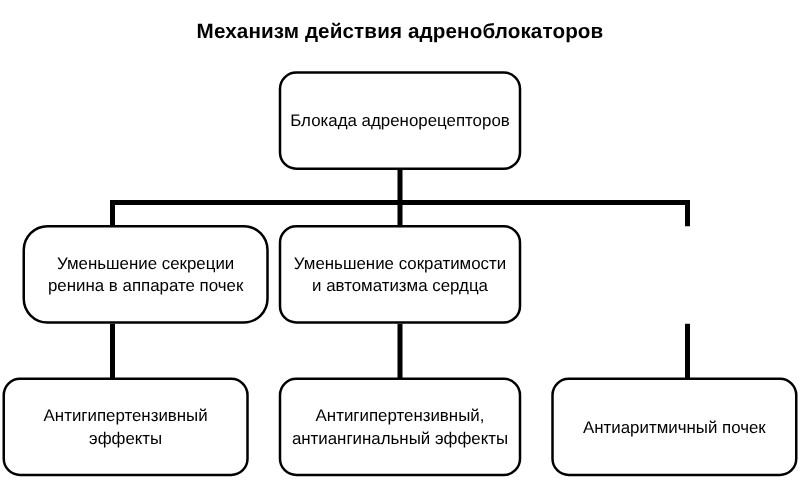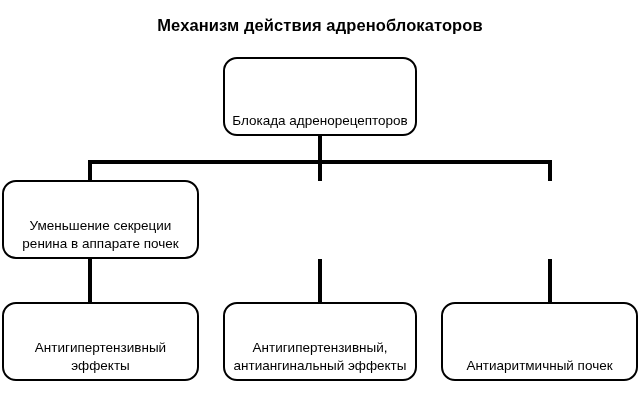--- a/index.html
+++ b/index.html
@@ -29,21 +29,21 @@
     font-weight: bold;
     letter-spacing: 0.1px;
   }
   .node {
     position: absolute;
     box-sizing: border-box;
     border: 2px solid #000000;
     border-radius: 14px;
     background: #ffffff;
     display: flex;
-    align-items: flex-end;
+    align-items: center;
     justify-content: center;
     text-align: center;
     font-size: 13.5px;
     line-height: 1.32;
     padding: 4px 6px;
     z-index: 2;
   }
   .node span {
     display: block;
     width: 100%;
@@ -66,22 +66,25 @@
   </div>
 
   <div class="line" style="left:318px; top:136px; width:4px; height:26px;"></div>
 
   <div class="line" style="left:88px; top:160px; width:464px; height:4px;"></div>
 
   <div class="line" style="left:88px; top:160px; width:4px; height:21px;"></div>
   <div class="line" style="left:318px; top:160px; width:4px; height:21px;"></div>
   <div class="line" style="left:548px; top:160px; width:4px; height:21px;"></div>
 
-  <div class="node" style="left:2px; top:180px; width:197px; height:79px;">
+  <div class="node" style="left:18px; top:180px; width:197px; height:79px;border-radius:20px;">
     <span>Уменьшение секреции ренина в аппарате почек</span>
+  </div>
+  <div class="node" style="left:223px; top:180px; width:194px; height:79px;">
+    <span>Уменьшение сократимости и автоматизма сердца</span>
   </div>
 
   <div class="line" style="left:88px; top:259px; width:4px; height:44px;"></div>
   <div class="line" style="left:318px; top:259px; width:4px; height:44px;"></div>
   <div class="line" style="left:548px; top:259px; width:4px; height:44px;"></div>
 
   <div class="node" style="left:2px; top:302px; width:197px; height:79px;">
     <span>Антигипертензивный эффекты</span>
   </div>
   <div class="node" style="left:223px; top:302px; width:194px; height:79px;">

